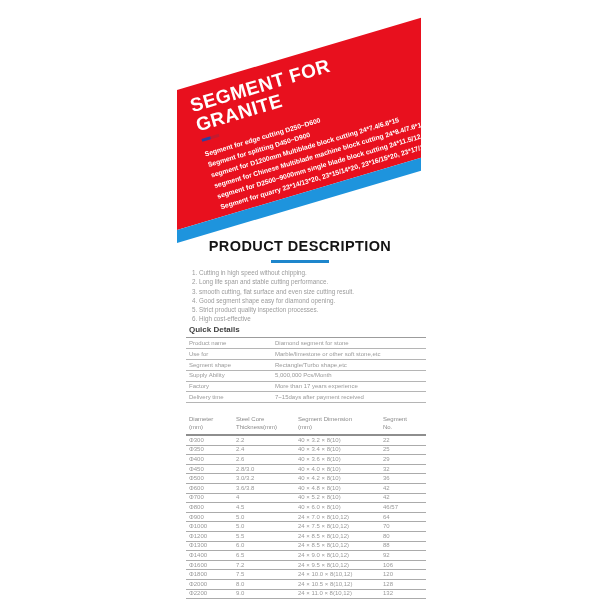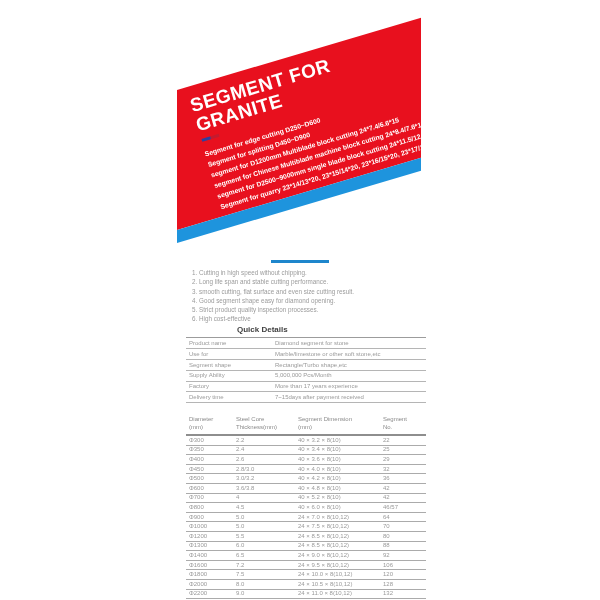--- a/index.html
+++ b/index.html
@@ -33,21 +33,21 @@
   .section-title {
     position:absolute; top:238px; left:0; width:600px; text-align:center;
     font-size:14.5px; font-weight:bold; color:#141414; letter-spacing:0.4px;
   }
   .section-underline { position:absolute; top:260px; left:271px; width:58px; height:2.5px; }
 
   .features { position:absolute; left:192px; top:268px; }
   .feature-item { font-size:6.3px; line-height:9.3px; color:#9b9b9b; white-space:nowrap; }
 
   
-  .qd-heading { position:absolute; left:189px; top:325px; font-size:8px; font-weight:bold; color:#3f3f3f;margin-left:48px; }
+  .qd-heading { position:absolute; left:189px; top:325px; font-size:8px; font-weight:bold; color:#3f3f3f; }
   .qd-table { position:absolute; left:186px; top:337px; width:240px; border-top:1px solid #9c9c9c; }
   .qd-row { display:flex; border-bottom:1px solid #b5b5b5; }
   .qd-label { width:86px; padding:1.8px 0 1.6px 3px; font-size:6px; line-height:6.5px; color:#9a9a9a; }
   .qd-value { flex:1; padding:1.8px 0 1.6px 0; font-size:6px; line-height:6.5px; color:#9a9a9a; }
 
   
   .spec-table { position:absolute; left:186px; top:414px; width:240px; border-bottom:1px solid #8e8e8e; }
   .spec-header { display:flex; border-bottom:2px solid #8e8e8e; padding:2px 0 3px 0; }
   .spec-hcell { font-size:6px; line-height:7.5px; color:#8a8a8a; box-sizing:border-box; padding-left:3px; }
   .c0 { width:47px; } .c1 { width:62px; } .c2 { width:85px; } .c3 { width:46px; }
@@ -73,20 +73,21 @@
     <div>
         <div class="banner-line">Segment for edge cutting D250~D600</div>
         <div class="banner-line">Segment for splitting D450~D900</div>
         <div class="banner-line">segment for D1200mm Multiblade block cutting 24*7.4/6.6*15</div>
         <div class="banner-line">segment for Chinese Multiblade machine block cutting 24*8.4/7.6*15</div>
         <div class="banner-line">segment for D2500~9000mm single blade block cutting 24*11.5/12.5*20(26, 30)</div>
         <div class="banner-line">Segment for quarry 23*14/13*20, 23*15/14*20, 23*16/15*20, 23*17/16*20</div>
       </div>
   </div>
 
+  <div class="section-title">PRODUCT DESCRIPTION</div>
   <div class="section-underline" style="background: rgb(30, 134, 204);"></div>
 
   <div class="features">
       <div class="feature-item">1. Cutting in high speed without chipping.</div>
       <div class="feature-item">2. Long life span and stable cutting performance.</div>
       <div class="feature-item">3. smooth cutting, flat surface and even size cutting result.</div>
       <div class="feature-item">4. Good segment shape easy for diamond opening.</div>
       <div class="feature-item">5. Strict product quality inspection processes.</div>
       <div class="feature-item">6. High cost-effective</div>
     </div>

